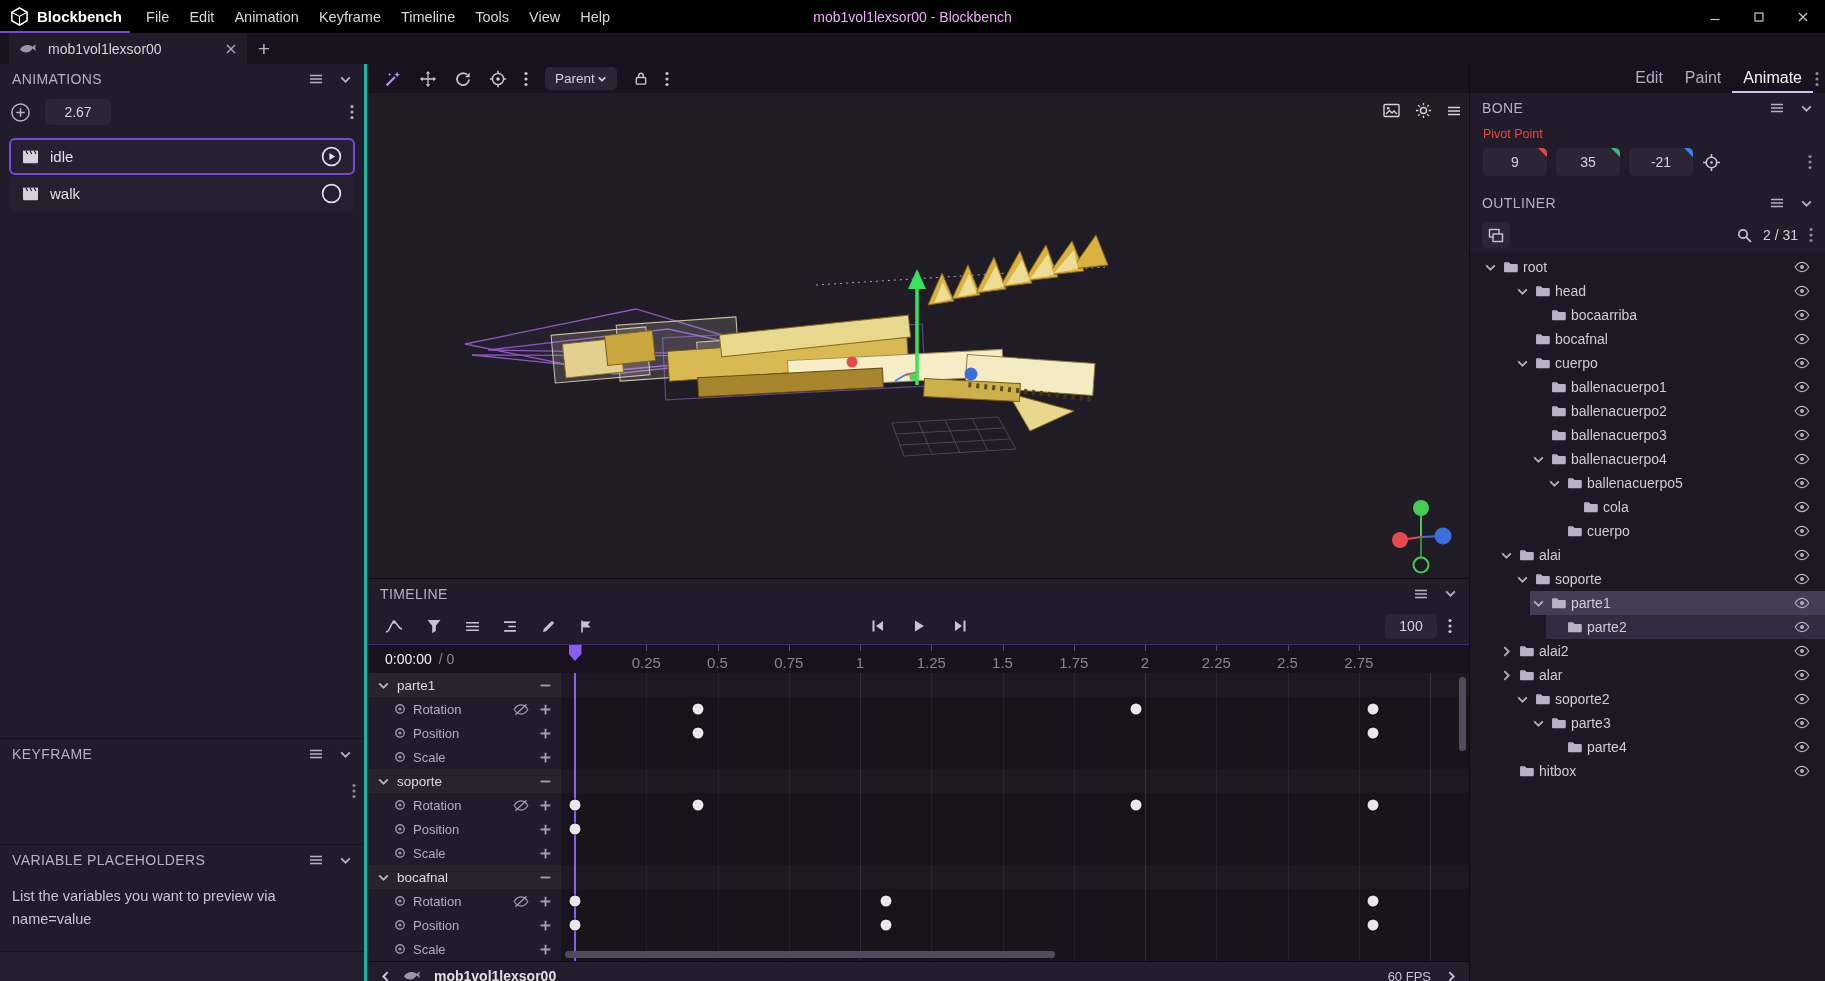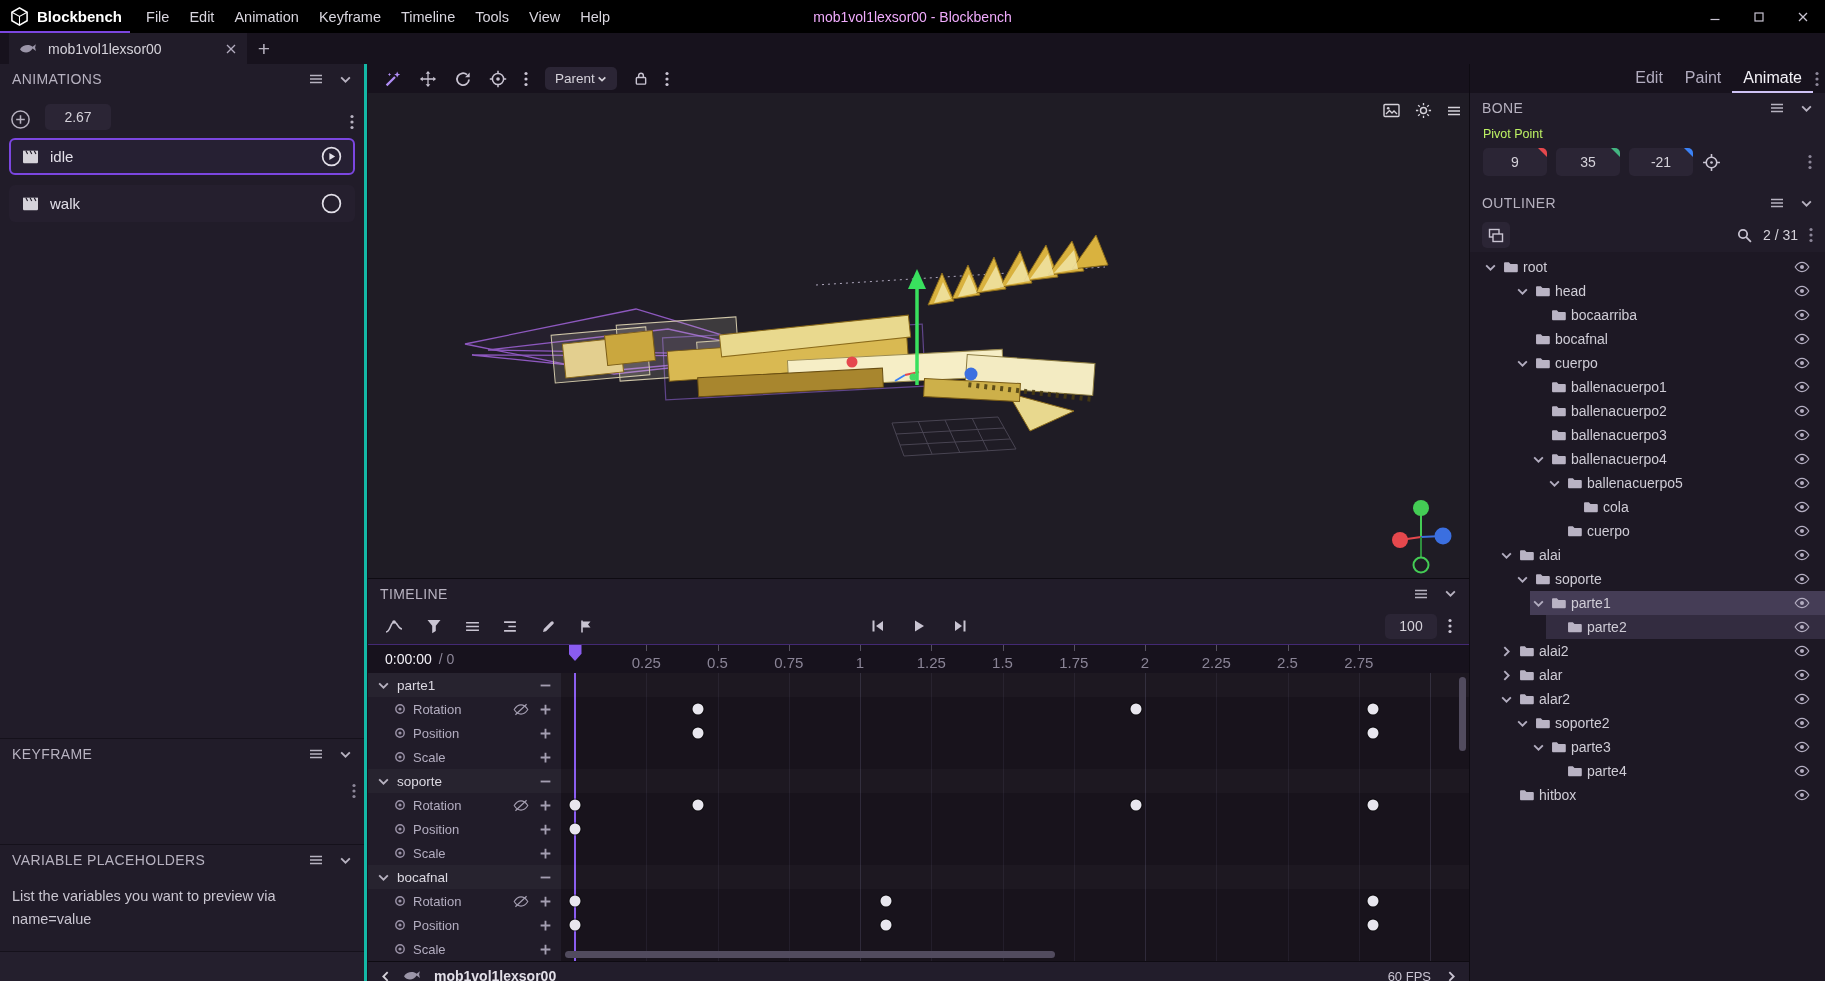--- a/index.html
+++ b/index.html
@@ -35,23 +35,23 @@
   .panel-header { height:30px; display:flex; align-items:center; padding:0 12px;
     font-size:14px; letter-spacing:.4px; color:#b7b2c0; flex:none; }
   .ph-icons { margin-left:auto; display:flex; gap:16px; color:#b7b2c0; align-items:center; }
   .value-box { background:#2b2535; border-radius:5px; height:26px; display:flex;
     align-items:center; justify-content:center; font-size:14px; color:#d5d2da; }
 
   
   .left { position:absolute; left:0; top:0; width:367px; bottom:0; background:#211c29;
     border-right:3px solid #14b8a6; display:flex; flex-direction:column; }
   .sect-anim { height:674px; display:flex; flex-direction:column; }
-  .anim-toolbar { height:36px; display:flex; align-items:flex-end; gap:14px; padding:0 10px; color:#b7b2c0; }
+  .anim-toolbar { height:36px; display:flex; align-items:center; gap:14px; padding:0 10px; color:#b7b2c0; }
   .anim-toolbar .value-box { width:66px; }
-  .anim-items { padding:8px 9px; display:flex; flex-direction:column; gap:10px; }
+  .anim-items { padding:8px 9px; display:flex; flex-direction:column; gap:0; }
   .anim-item { height:37px; border-radius:6px; background:#251f2e; display:flex; align-items:center;
     gap:11px; padding:0 11px; font-size:15px; border:2px solid transparent; color:#e2dfe8; }
   .anim-item.selected { border-color:#7b46e0; background:#262033; }
   .anim-state { margin-left:auto; color:#e2dfe8; }
   .sect-key { height:106px; border-top:1px solid #15111b; position:relative; }
   .sect-key .side-dots { position:absolute; right:8px; top:44px; color:#8d8799; }
   .sect-var { flex:1; border-top:1px solid #15111b; }
   .var-desc { padding:10px 12px; width:352px; font-size:14.5px; line-height:1.6; color:#c9c5d0; }
   .left-footer { height:30px; background:#241f2d; border-top:1px solid #15111b; }
 
@@ -111,21 +111,21 @@
     color:#c9c4d2; font-size:13px; }
 
   
   .right { position:absolute; left:1469px; top:0; width:356px; bottom:0; background:#211c29;
     border-left:1px solid #0e0b12; display:flex; flex-direction:column; }
   .mode-tabs { height:29px; background:#17121d; display:flex; justify-content:flex-end;
     align-items:stretch; gap:0; padding-right:6px; font-size:16px; color:#b3adc0; flex:none; }
   .mode-tab { display:flex; align-items:center; padding:0 11px; border-bottom:2px solid transparent; }
   .mode-tab.active { color:#f4f2f8; border-bottom-color:#cfc3f5; }
   .mode-tabs .icon { align-self:center; margin-left:2px; color:#8d8799; }
-  .pivot-label { padding:4px 13px 2px; font-size:12.5px; color:#bef264; }
+  .pivot-label { padding:4px 13px 2px; font-size:12.5px; color:#ef4444; }
   .pivot-row { display:flex; align-items:center; gap:9px; padding:5px 13px 12px; }
   .pivot-box { position:relative; width:64px; height:28px; background:#2b2535; border-radius:5px;
     display:flex; align-items:center; justify-content:center; font-size:14px; }
   .pivot-box::after { content:""; position:absolute; top:0; right:0; border-style:solid;
     border-width:0 9px 9px 0; border-color:transparent; border-radius:0 5px 0 0; }
   .ax-x::after { border-right-color:#e5484d; }
   .ax-y::after { border-right-color:#43b581; }
   .ax-z::after { border-right-color:#3b82f6; }
   .pivot-row .side-dots { margin-left:auto; color:#8d8799; }
   .outliner { flex:1; display:flex; flex-direction:column; }
@@ -1373,42 +1373,20 @@
                 <span>alar</span>
                 <span class="icon ol-eye">
                   <svg width="16" height="12" viewBox="0 0 20 14">
                     <path d="M1.5 7c3-4.8 5.8-5.8 8.5-5.8S15.5 2.2 18.5 7c-3 4.8-5.8 5.8-8.5 5.8S4.5 11.8 1.5 7z" fill="none" stroke="currentColor" stroke-width="1.5"></path>
                     <circle cx="10" cy="7" r="2.5" fill="currentColor"></circle>
                   </svg>
                 </span>
               </div>
             </div>
             <div class="ol-row">
-              <span class="ol-indent" style="width:28px"></span>
-              <div class="ol-inner">
-                <span class="icon ol-chev">
-                  <svg width="13" height="13" viewBox="0 0 12 12">
-                    <path d="M2 4l4 4 4-4" fill="none" stroke="currentColor" stroke-width="1.7"></path>
-                  </svg>
-                </span>
-                <span class="icon ol-folder">
-                  <svg width="15" height="12" viewBox="0 0 16 13">
-                    <path d="M1 2.3c0-.6.4-1 1-1h4.2L8 3.2h6.9c.6 0 1 .4 1 1v7c0 .6-.4 1-1 1H2c-.6 0-1-.4-1-1z" fill="currentColor"></path>
-                  </svg>
-                </span>
-                <span>alar2</span>
-                <span class="icon ol-eye">
-                  <svg width="16" height="12" viewBox="0 0 20 14">
-                    <path d="M1.5 7c3-4.8 5.8-5.8 8.5-5.8S15.5 2.2 18.5 7c-3 4.8-5.8 5.8-8.5 5.8S4.5 11.8 1.5 7z" fill="none" stroke="currentColor" stroke-width="1.5"></path>
-                    <circle cx="10" cy="7" r="2.5" fill="currentColor"></circle>
-                  </svg>
-                </span>
-              </div>
-            </div>
-            <div class="ol-row">
               <span class="ol-indent" style="width:44px"></span>
               <div class="ol-inner">
                 <span class="icon ol-chev">
                   <svg width="13" height="13" viewBox="0 0 12 12">
                     <path d="M2 4l4 4 4-4" fill="none" stroke="currentColor" stroke-width="1.7"></path>
                   </svg>
                 </span>
                 <span class="icon ol-folder">
                   <svg width="15" height="12" viewBox="0 0 16 13">
                     <path d="M1 2.3c0-.6.4-1 1-1h4.2L8 3.2h6.9c.6 0 1 .4 1 1v7c0 .6-.4 1-1 1H2c-.6 0-1-.4-1-1z" fill="currentColor"></path>

